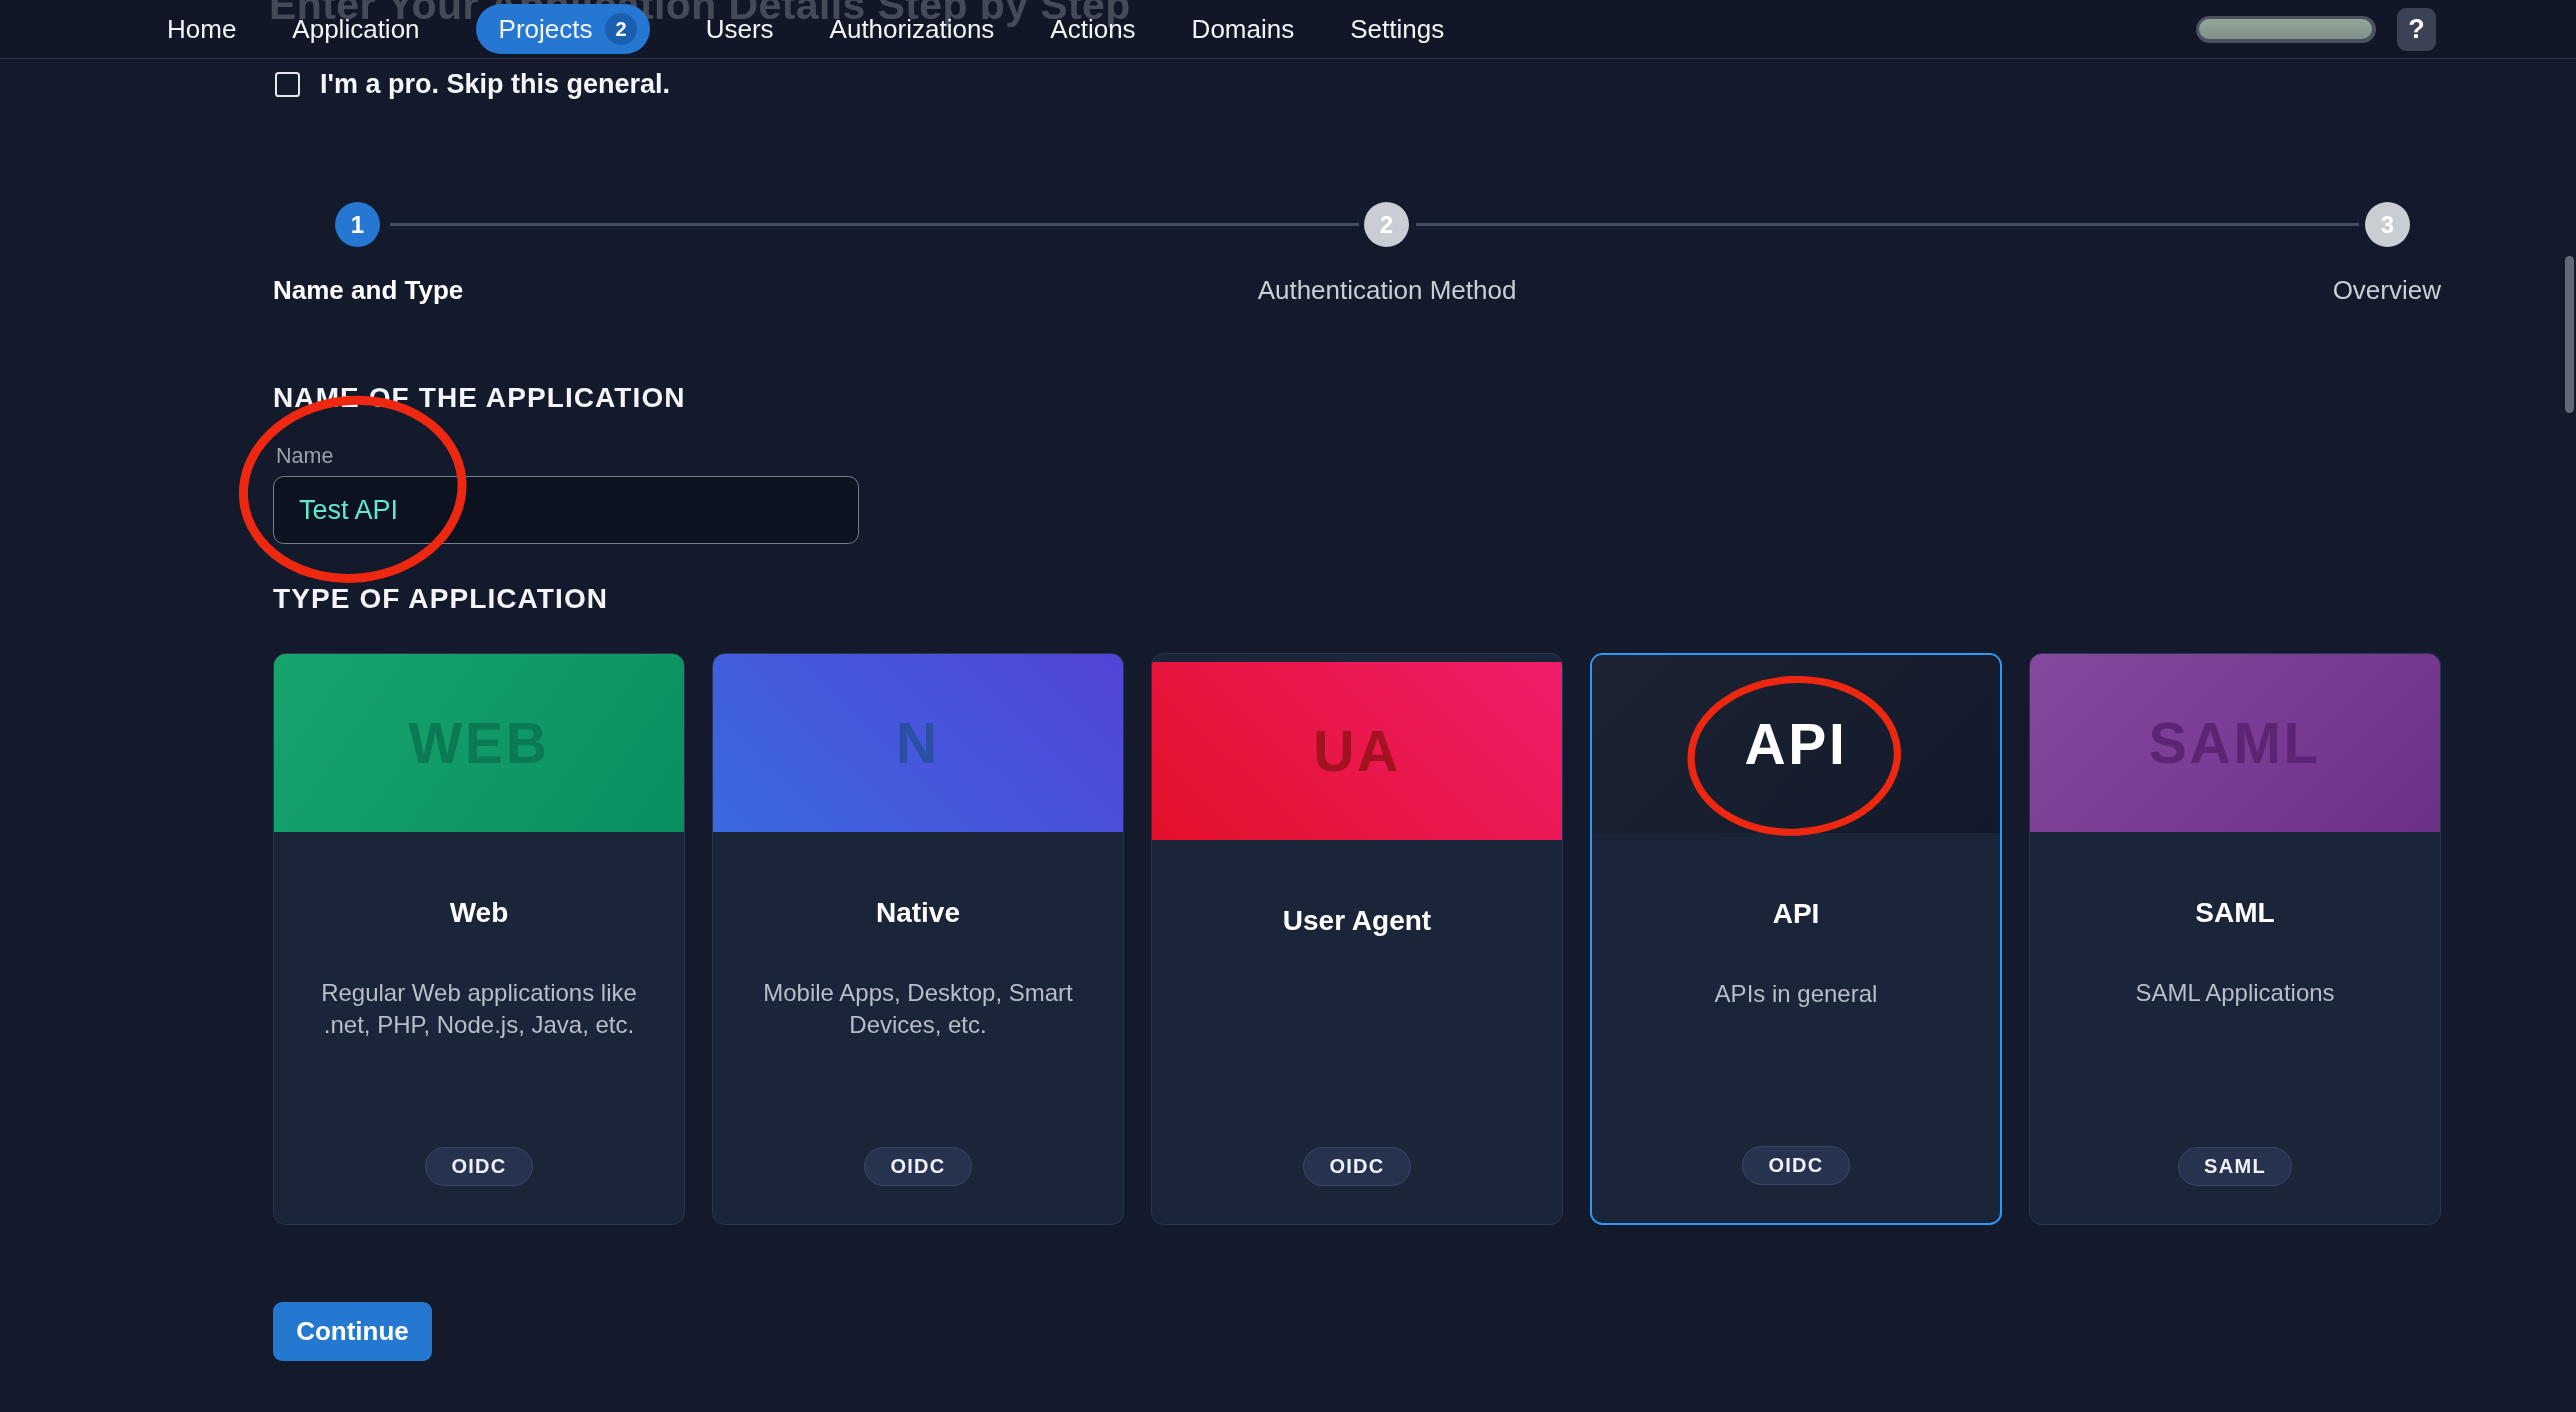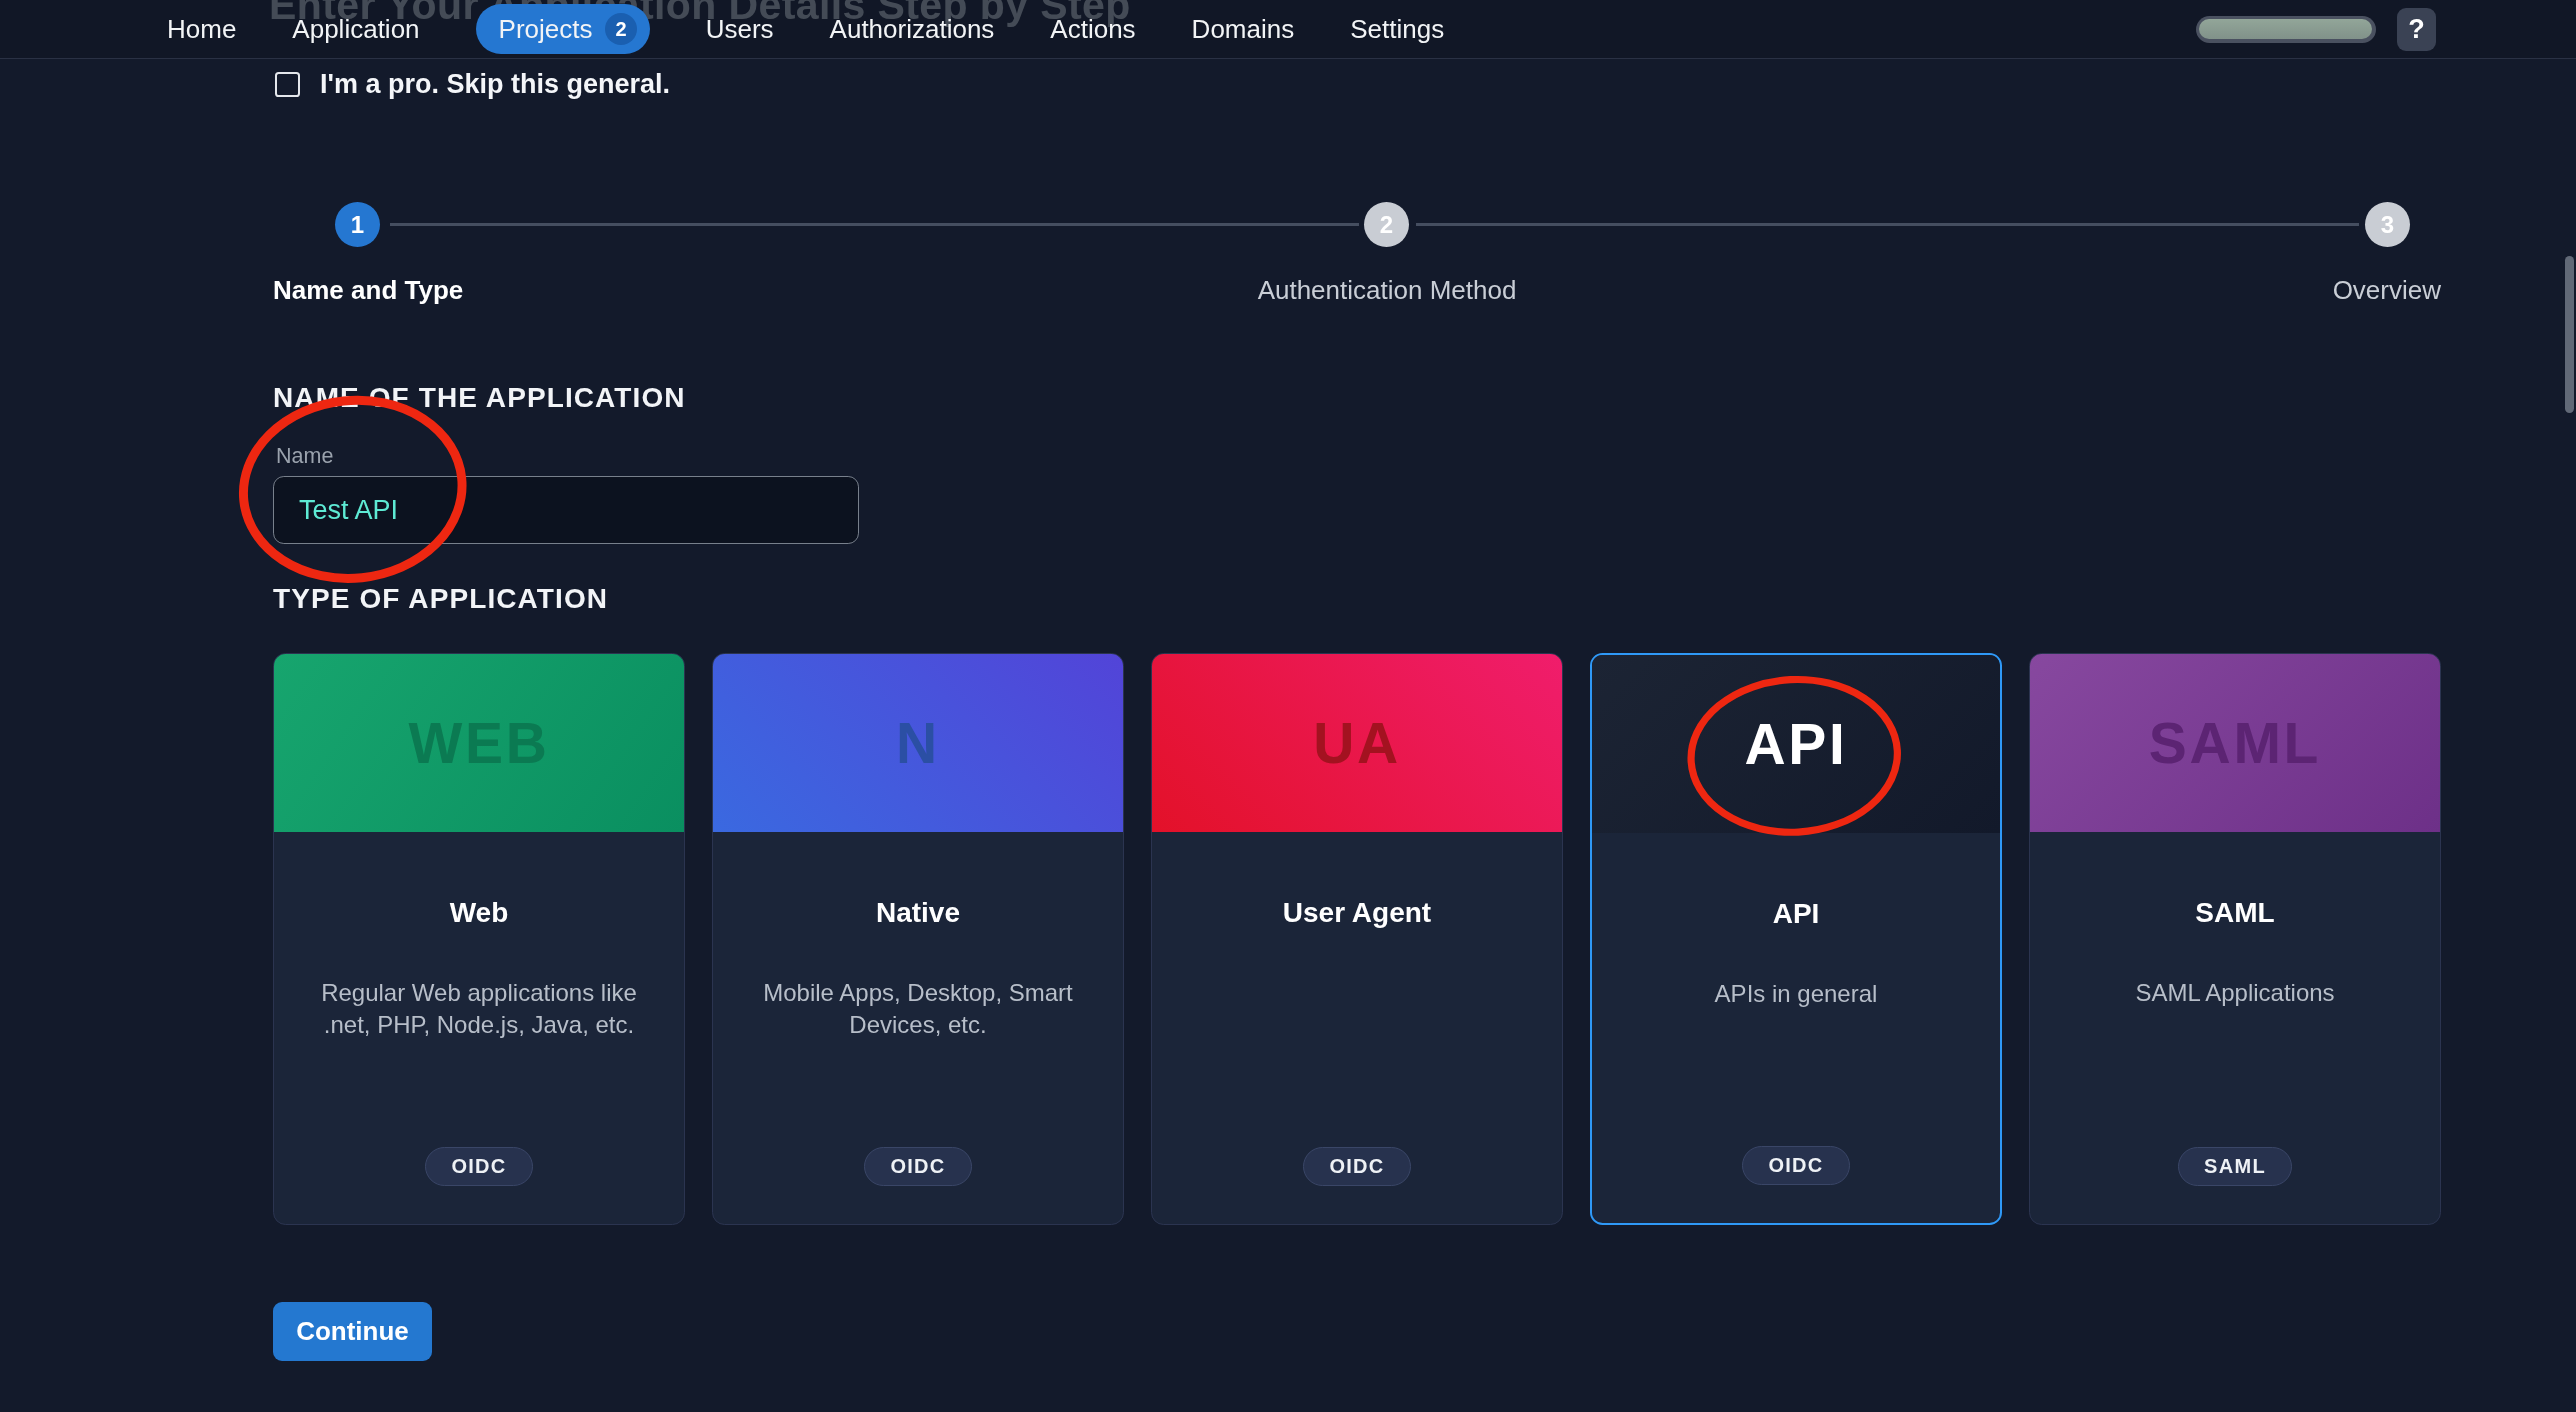--- a/index.html
+++ b/index.html
@@ -221,21 +221,21 @@
     </div>
     <div class="card">
       <div class="card-head" style="background: linear-gradient(45deg, rgb(58, 105, 224), rgb(82, 68, 216));">
         <span class="wm" style="color: rgb(43, 79, 164);">N</span>
       </div>
       <div class="card-title">Native</div>
       <div class="card-desc">Mobile Apps, Desktop, Smart Devices, etc.</div>
       <div class="card-badge">OIDC</div>
     </div>
     <div class="card">
-      <div class="card-head" style="background: linear-gradient(45deg, rgb(227, 17, 41), rgb(240, 29, 108));">
+      <div class="card-head" style="background: linear-gradient(45deg, rgb(227, 17, 41), rgb(240, 29, 108)); margin-top: 8px;">
         <span class="wm" style="color: rgb(163, 18, 32);">UA</span>
       </div>
       <div class="card-title">User Agent</div>
       <div class="card-badge">OIDC</div>
     </div>
     <div class="card selected">
       <div class="card-head" style="background: linear-gradient(135deg, rgb(28, 36, 52), rgb(18, 25, 42));">
         <span class="wm" style="color: rgb(255, 255, 255);">API</span>
       </div>
       <div class="card-title">API</div>

